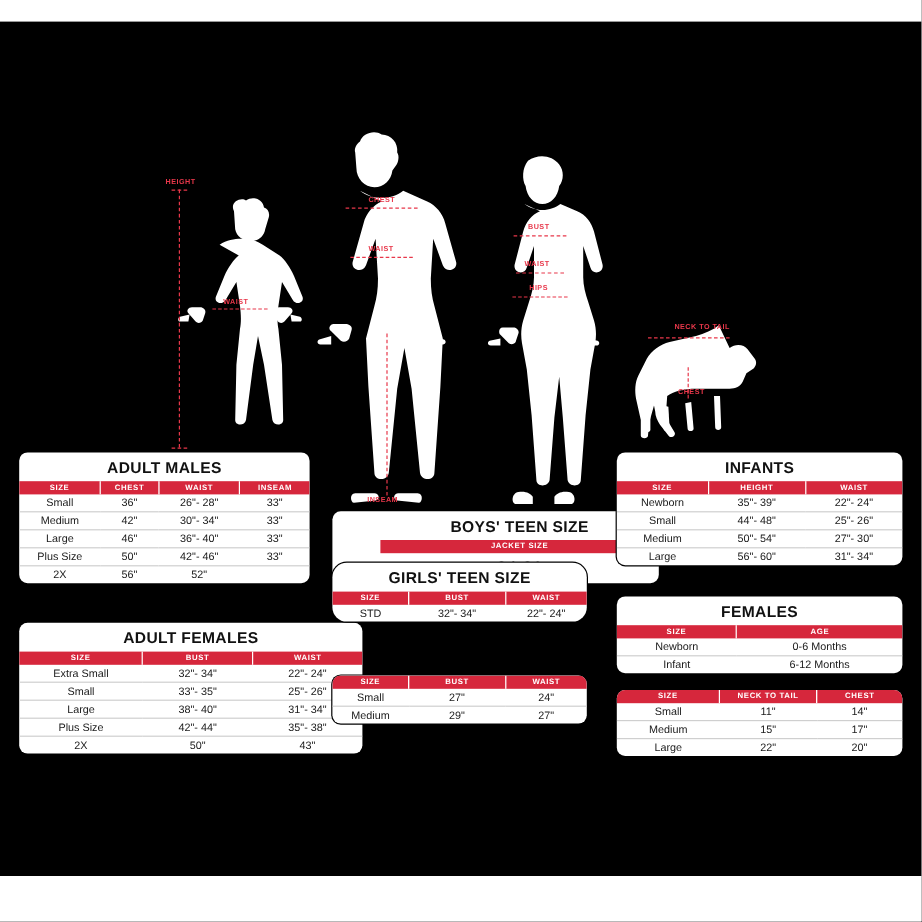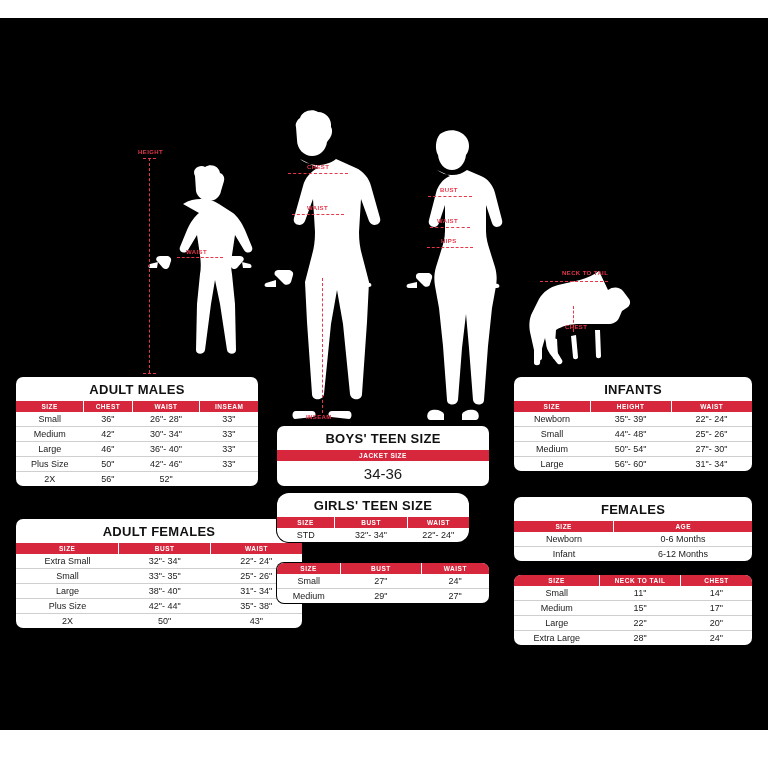--- a/index.html
+++ b/index.html
@@ -236,37 +236,37 @@
             </tr>
           <tr>
               <td>2X</td>
               <td>50"</td>
               <td>43"</td>
             </tr>
         </tbody>
       </table>
     </div>
 
-    <div class="table-card" style="left:277px;top:408px;width:212px;">
+    <div class="table-card" style="left:277px;top:408px;width:232px;padding-left:40px;">
       <h3>BOYS' TEEN SIZE</h3>
       <table>
         <thead>
             <tr>
           <th>JACKET SIZE</th>
         </tr>
           </thead>
         <tbody>
           <tr class="single-row">
               <td>34-36</td>
             </tr>
         </tbody>
       </table>
     </div>
 
-    <div class="table-card" style="left:277px;top:475px;width:192px;border-radius:12px;">
+    <div class="table-card" style="left:277px;top:451px;width:212px;border-radius:12px;">
       <h3>GIRLS' TEEN SIZE</h3>
       <table>
         <thead>
             <tr>
           <th style="width:30%">SIZE</th>
           <th style="width:38%">BUST</th>
           <th style="width:32%">WAIST</th>
         </tr>
           </thead>
         <tbody>
@@ -378,23 +378,18 @@
           <tr>
               <td>Medium</td>
               <td>15"</td>
               <td>17"</td>
             </tr>
           <tr>
               <td>Large</td>
               <td>22"</td>
               <td>20"</td>
             </tr>
-          <tr>
-              <td>Extra Large</td>
-              <td>28"</td>
-              <td>24"</td>
-            </tr>
         </tbody>
       </table>
     </div>
 
   </div>
 </div>
 
 </body></html>

